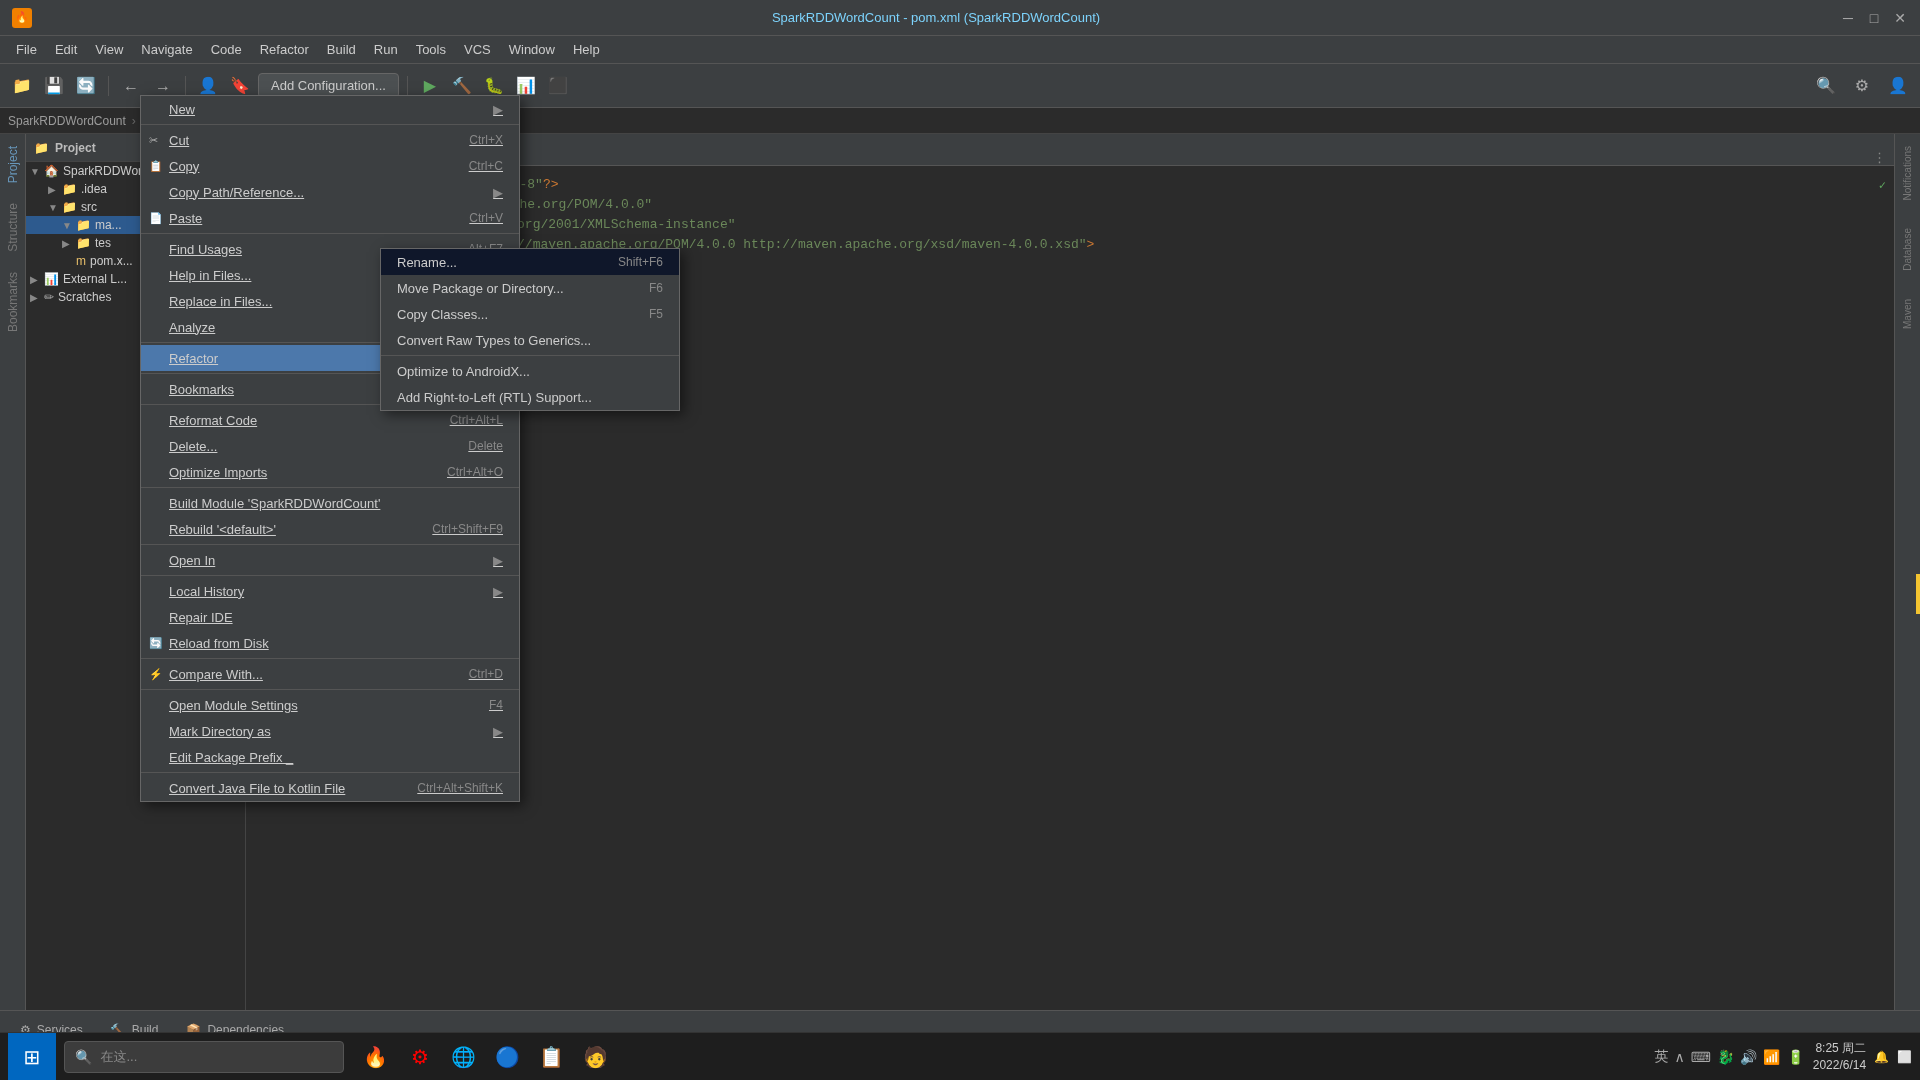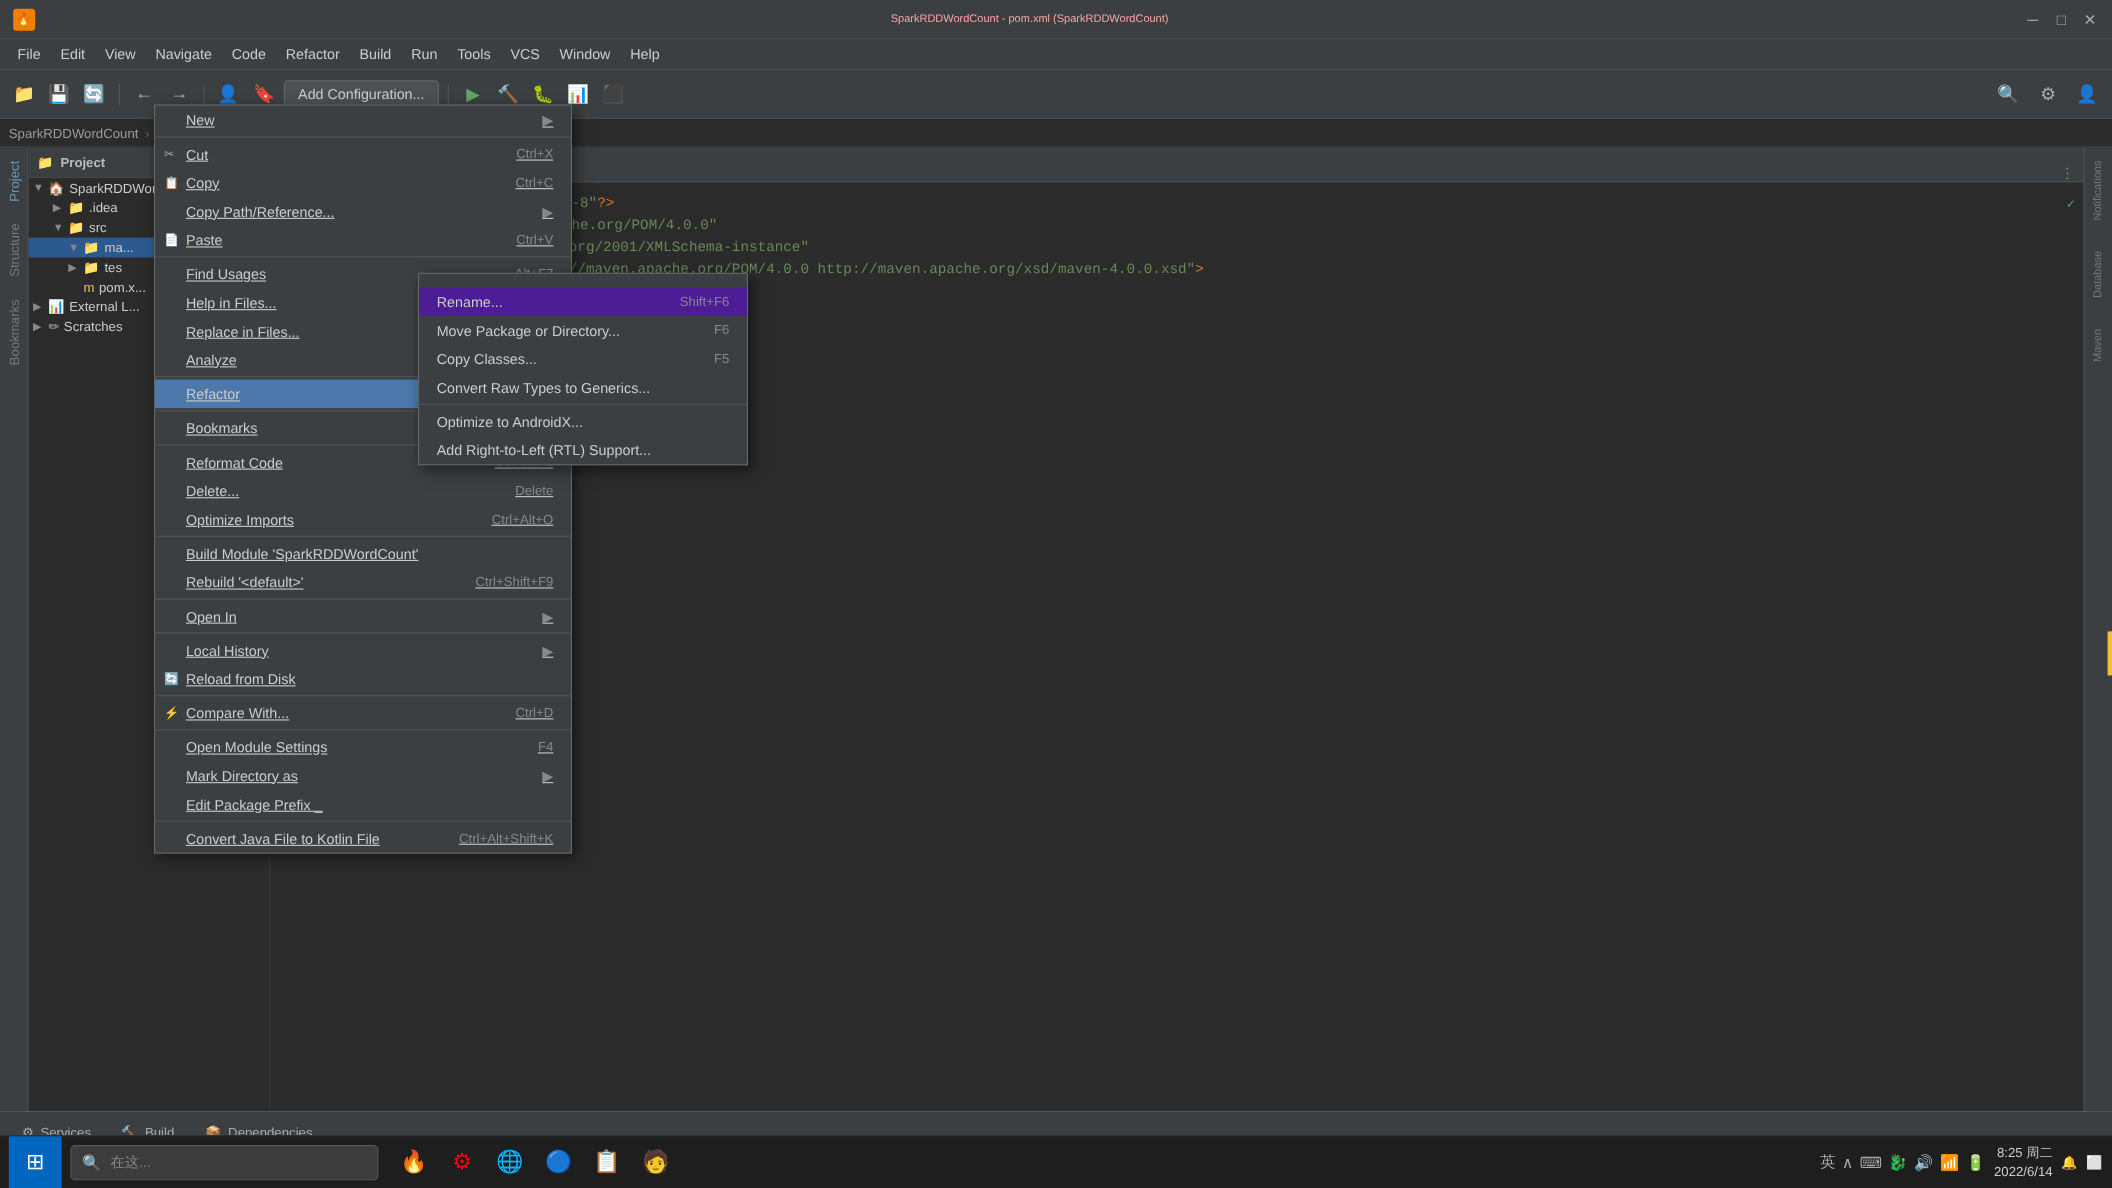--- a/index.html
+++ b/index.html
@@ -34,22 +34,22 @@
       height: 20px;
       background: #f08000;
       border-radius: 3px;
       display: flex;
       align-items: center;
       justify-content: center;
       font-size: 11px;
       color: white;
     }
     .title-bar-center {
-      color: #fca5a5;
-      font-size: 10px;
+      color: #7dd3fc;
+      font-size: 13px;
     }
     .title-bar-controls {
       display: flex;
       gap: 10px;
     }
     .title-bar-btn {
       width: 16px;
       height: 16px;
       border: none;
       background: transparent;
@@ -308,21 +308,21 @@
     }
     .submenu-item {
       display: flex;
       align-items: center;
       justify-content: space-between;
       padding: 5px 16px;
       cursor: pointer;
       color: #ccc;
       min-height: 26px;
     }
-    .submenu-item.highlighted { background: #4c1d95; margin-top: 12px; }
+    .submenu-item.highlighted { background: #0f172a; }
     .submenu-item-label { flex: 1; }
     .submenu-item-shortcut { color: #888; font-size: 12px; }
     .submenu-separator { height: 1px; background: #555; margin: 2px 0; }
 
     
     .bottom-tabs {
       height: 38px;
       background: #3c3f41;
       display: flex;
       align-items: center;
@@ -708,20 +708,23 @@
     <span class="cm-item-label">Open In</span>
     <span class="cm-item-arrow">▶</span>
   </div>
   <div class="cm-separator"></div>
 
   <div class="cm-item">
     <span class="cm-item-label">Local History</span>
     <span class="cm-item-arrow">▶</span>
   </div>
 
+  <div class="cm-item">
+    <span class="cm-item-label">Repair IDE</span>
+  </div>
 
   <div class="cm-item">
     <span class="cm-item-icon">🔄</span>
     <span class="cm-item-label">Reload from Disk</span>
   </div>
   <div class="cm-separator"></div>
 
   <div class="cm-item">
     <span class="cm-item-icon">⚡</span>
     <span class="cm-item-label">Compare With...</span>

